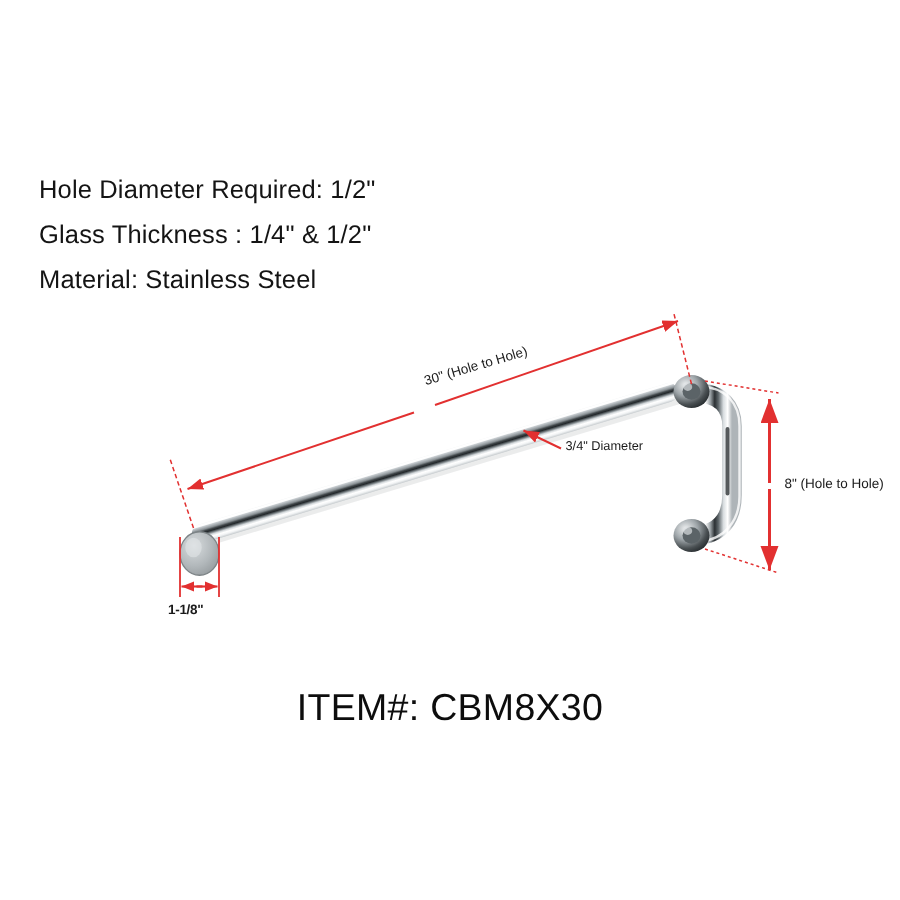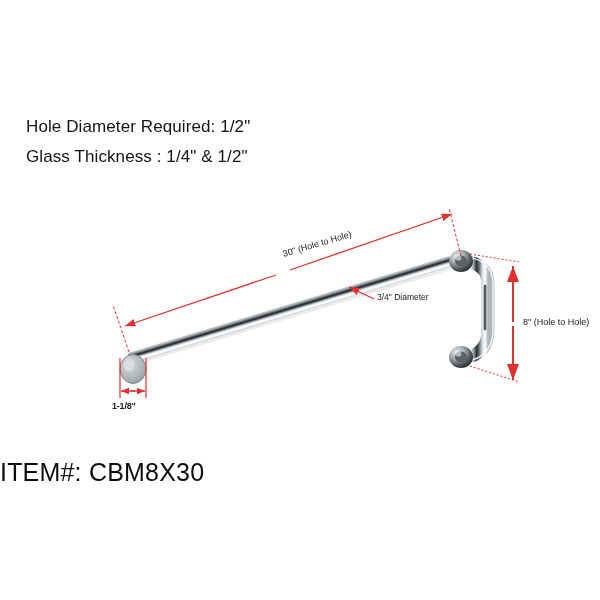--- a/index.html
+++ b/index.html
@@ -33,21 +33,21 @@
     letter-spacing: 0.1px;
     white-space: nowrap;
   }
 
   
   .item-number {
     position: absolute;
     left: 0;
     top: 458px;
     width: 600px;
-    text-align: left;
+    text-align: center;
     font-size: 25px;
     color: #0d0d0d;
     letter-spacing: 0.2px;
   }
 
   
   .drawing {
     position: absolute;
     left: 0;
     top: 0;
@@ -87,20 +87,21 @@
   }
 </style>
 </head>
 <body>
 
 <div id="page">
 
   <div class="spec-list">
     <div class="spec-line">Hole Diameter Required: 1/2"</div>
     <div class="spec-line">Glass Thickness : 1/4" &amp; 1/2"</div>
+    <div class="spec-line">Material: Stainless Steel</div>
   </div>
 
   <svg class="drawing" viewBox="0 0 600 600">
     <defs>
 
       <linearGradient id="chromeBar" x1="0" y1="0" x2="0" y2="1">
         <stop offset="0%" stop-color="#ffffff"></stop>
         <stop offset="10%" stop-color="#e9ecee"></stop>
         <stop offset="22%" stop-color="#b9bfc3"></stop>
         <stop offset="33%" stop-color="#8b9296"></stop>

